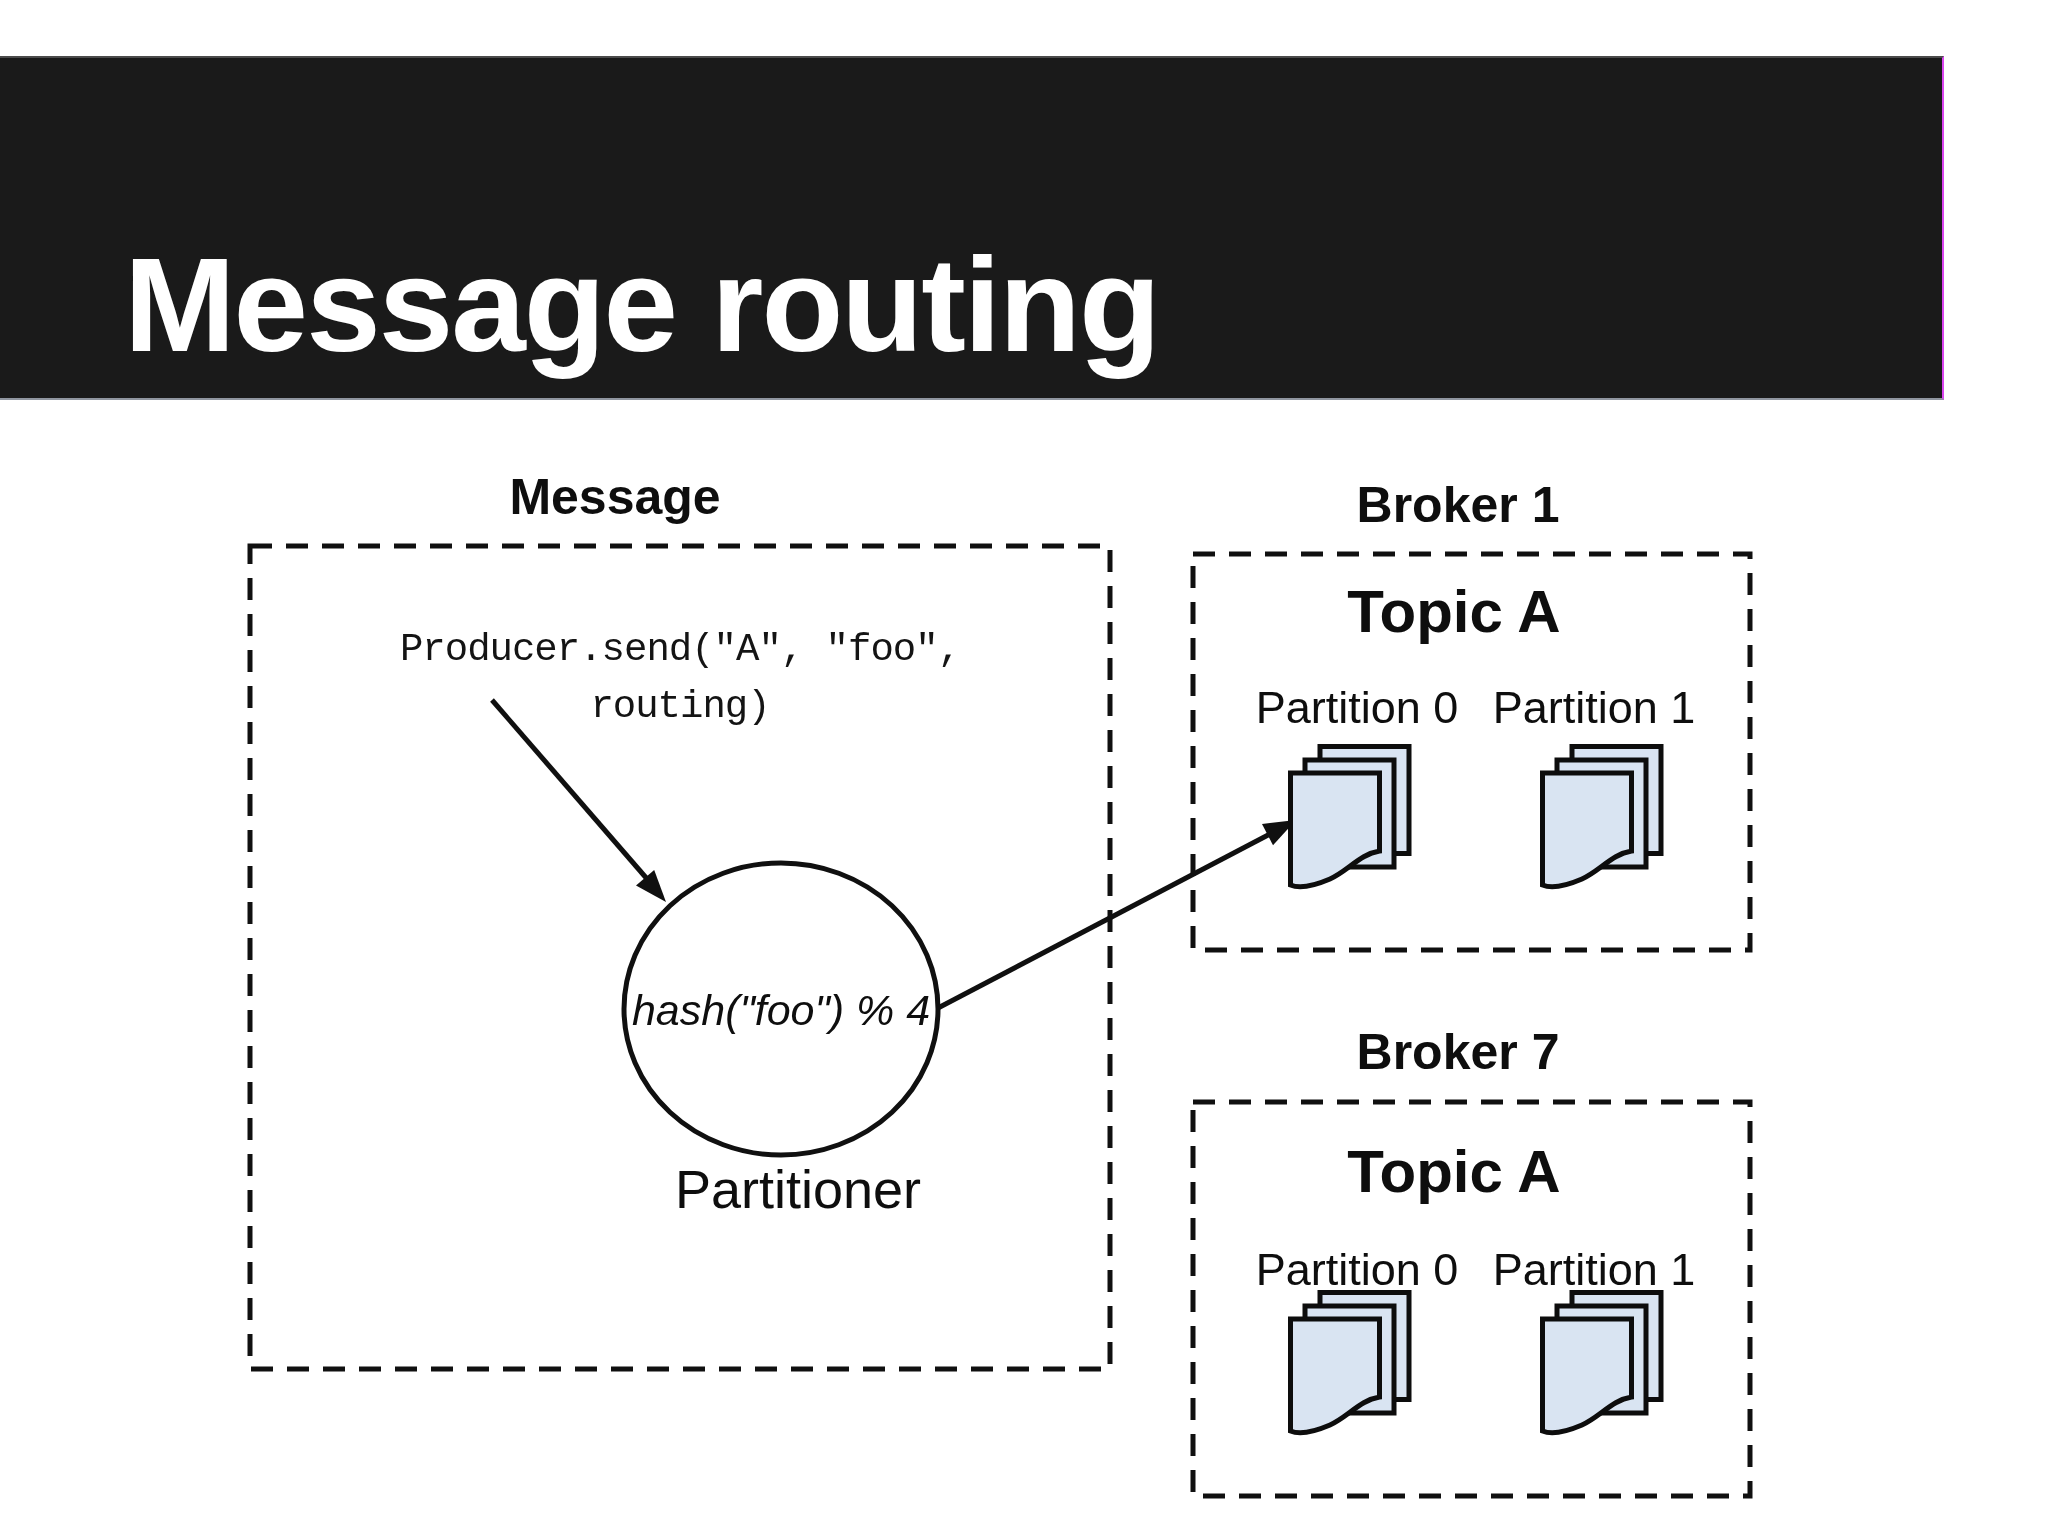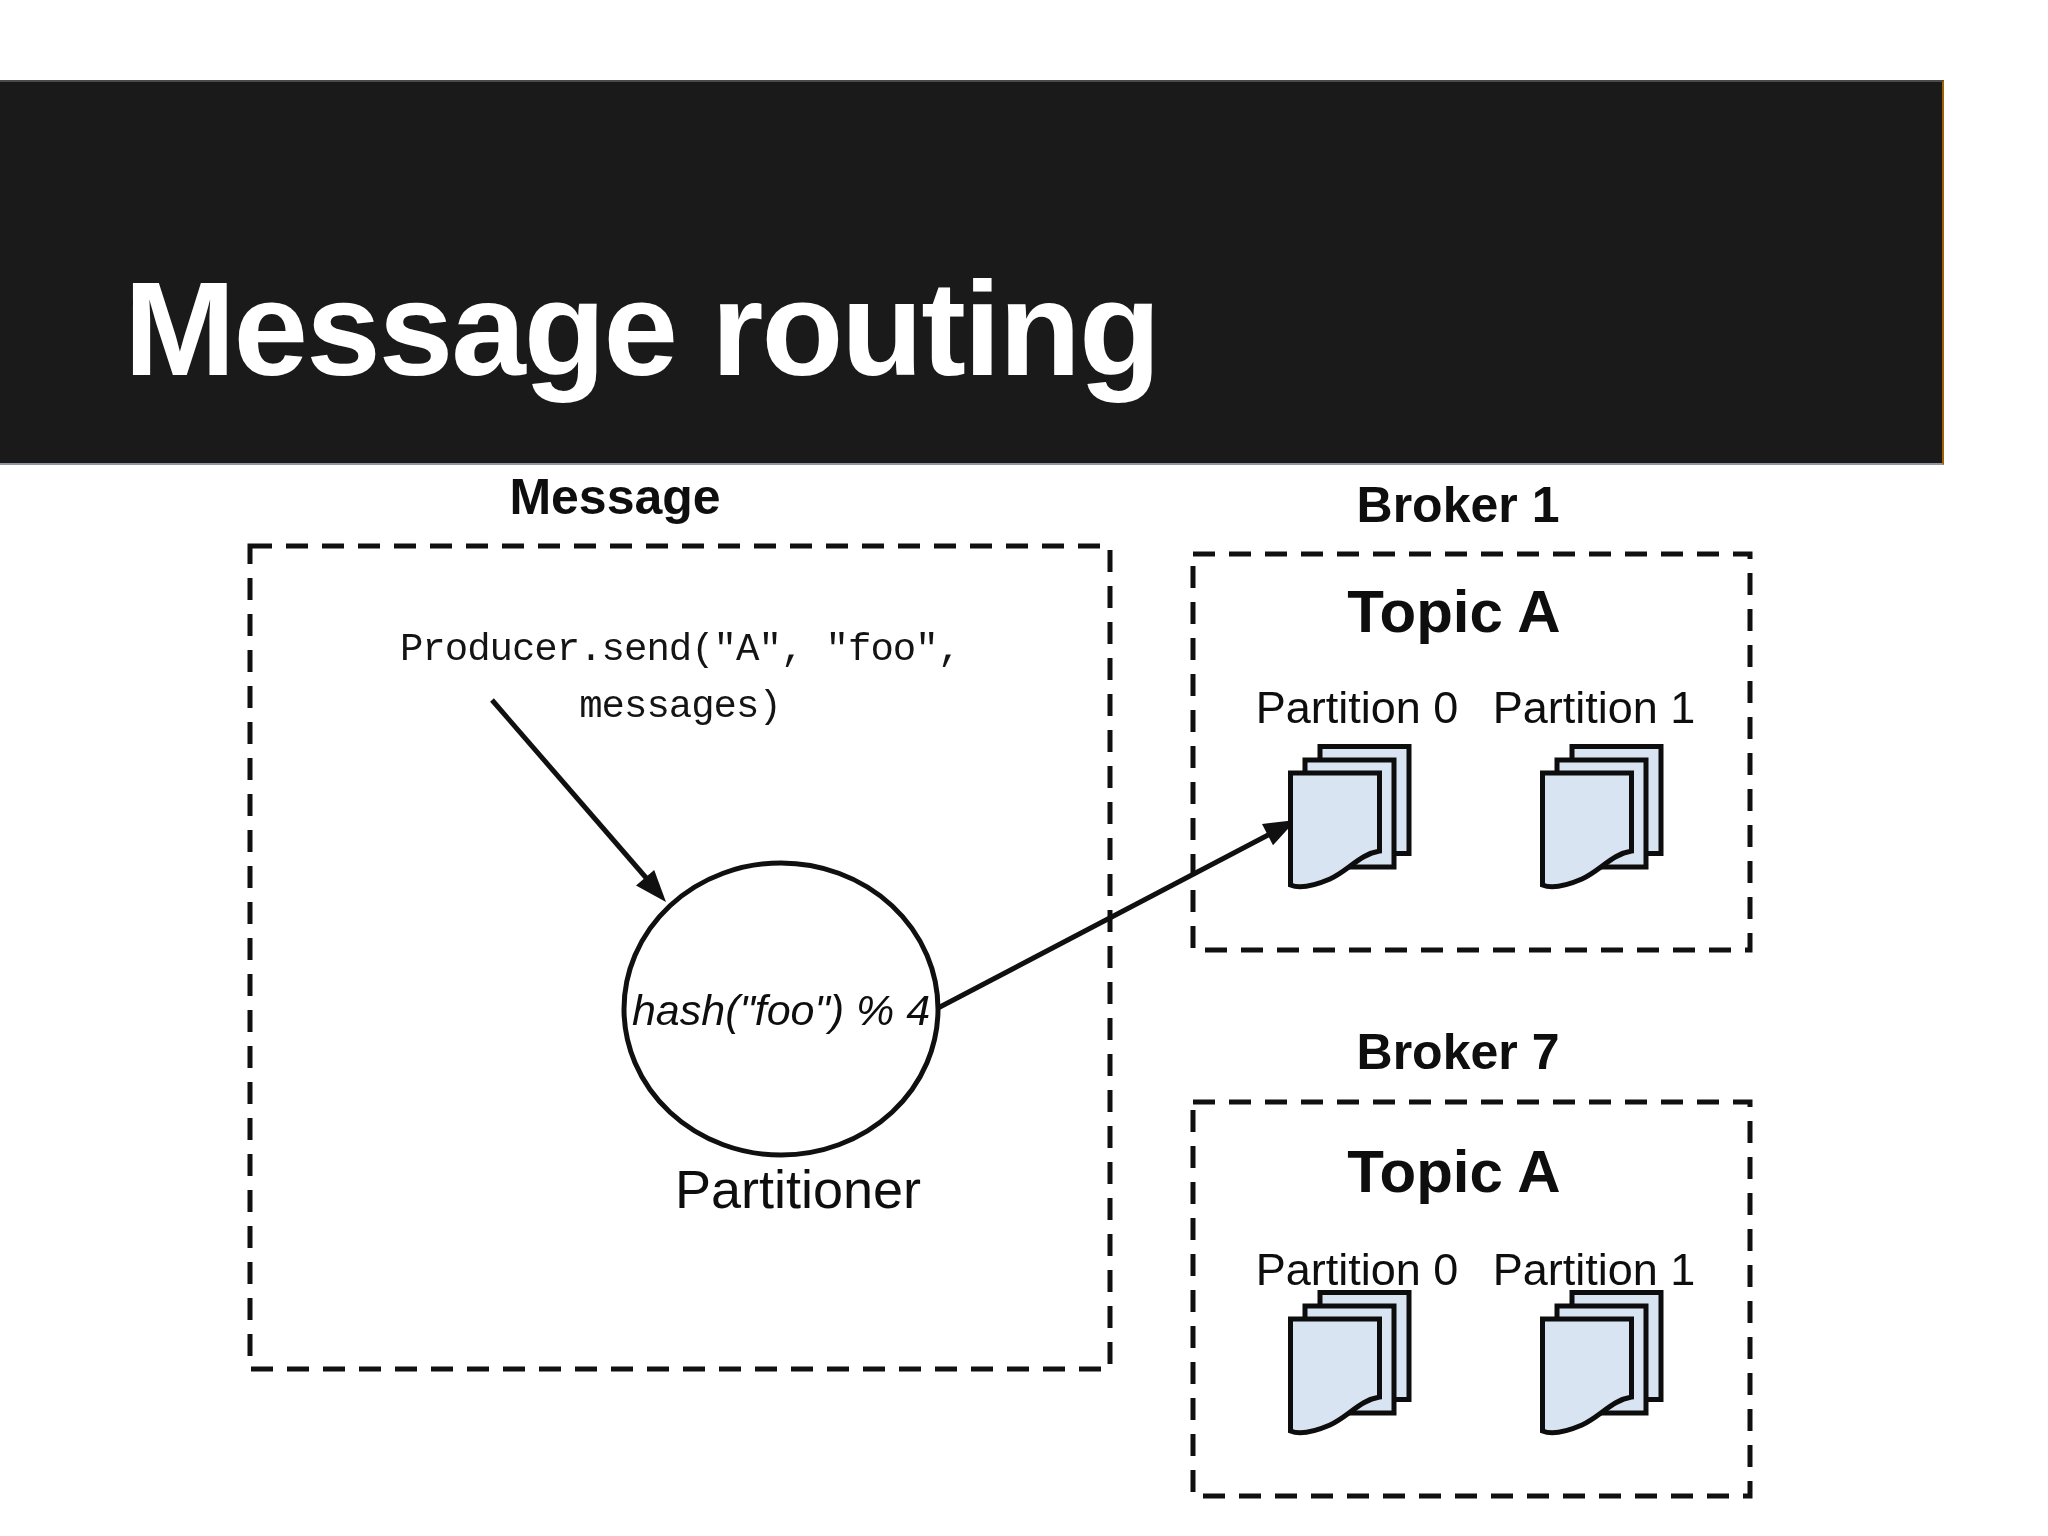--- a/index.html
+++ b/index.html
@@ -1,20 +1,20 @@
 <!DOCTYPE html>
 <html style="--header-bg: #1a1a1a; --header-text: #ffffff; --document-fill: #d9e4f2; --line: #101010;"><head>
 <meta charset="utf-8">
 <style>
   html,body{margin:0;padding:0;background:#ffffff;}
   .slide{position:relative;width:2048px;height:1536px;background:#ffffff;overflow:hidden;
          font-family:"Liberation Sans",sans-serif;color:#0e0e0e;}
-  .topbar{position:absolute;left:0;top:80px;width:1944px;height:385px;
+  .topbar{position:absolute;left:0;top:56px;width:1944px;height:344px;
           background:var(--header-bg,#1a1a1a);box-sizing:border-box;
-          border-top:2px solid #4b4b4b;border-right:2px solid #a16207;border-bottom:2px solid #9096a0;}
+          border-top:2px solid #4b4b4b;border-right:2px solid #d946ef;border-bottom:2px solid #9096a0;}
   .slide-title{position:absolute;left:124px;top:180px;
                font-weight:bold;font-size:134px;line-height:1;letter-spacing:-2px;
                color:var(--header-text,#ffffff);white-space:nowrap;}
   .geo{position:absolute;left:0;top:0;}
   .lbl{position:absolute;transform:translateX(-50%);white-space:nowrap;line-height:1;}
   .section-title{font-weight:bold;font-size:50px;}
   .topic-title{font-weight:bold;font-size:60px;}
   .partition-lbl{font-size:45px;}
   .plain-lbl{font-size:54px;}
   .hash-lbl{font-style:italic;font-size:43px;}
@@ -64,21 +64,21 @@
     <use href="#docstack" x="1288" y="744"></use>
     <use href="#docstack" x="1540" y="744"></use>
     <use href="#docstack" x="1288" y="1290"></use>
     <use href="#docstack" x="1540" y="1290"></use>
   </svg>
 
   <div class="lbl section-title" style="left:615px;top:472px;">Message</div>
 
   <div class="code">
     <div>Producer.send("A", "foo",</div>
-    <div>messages)</div>
+    <div>routing)</div>
   </div>
 
   <div class="lbl hash-lbl" style="left:781px;top:989px;">hash("foo") % 4</div>
 
   <div class="lbl plain-lbl" style="left:798px;top:1162px;">Partitioner</div>
 
   <div class="lbl section-title" style="left:1458px;top:480px;">Broker 1</div>
   <div class="lbl topic-title" style="left:1454px;top:582px;">Topic A</div>
   <div class="lbl partition-lbl" style="left:1357px;top:685px;">Partition 0</div>
   <div class="lbl partition-lbl" style="left:1594px;top:685px;">Partition 1</div>

